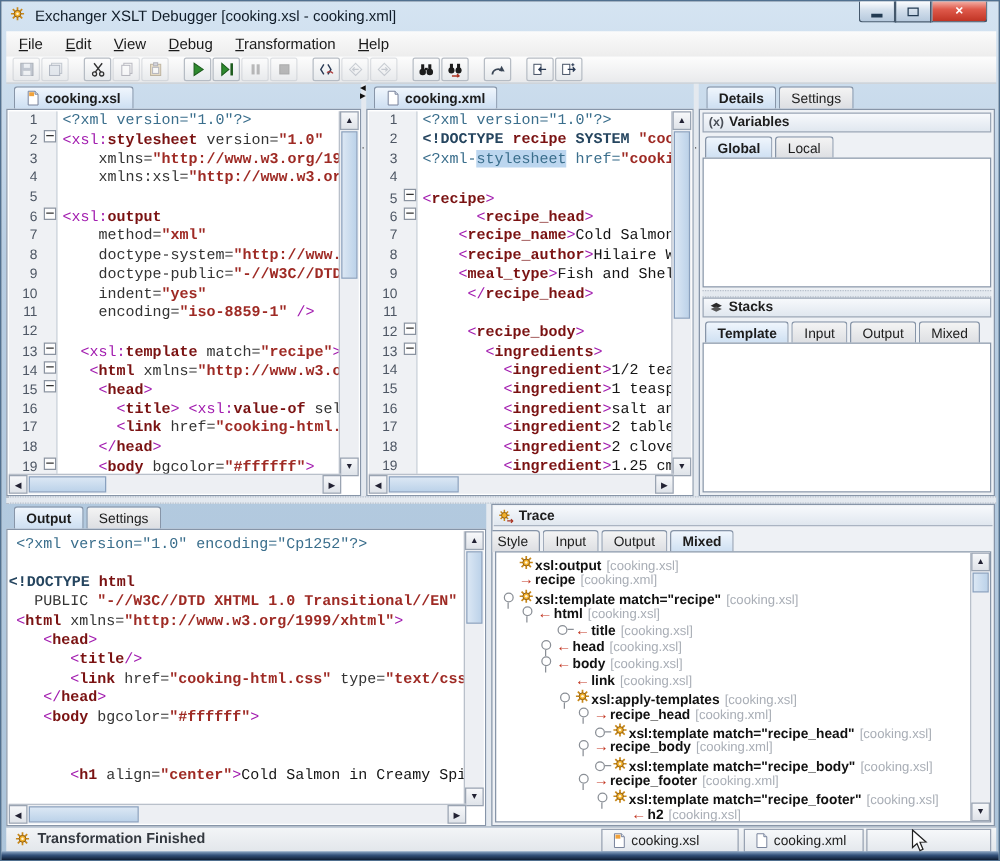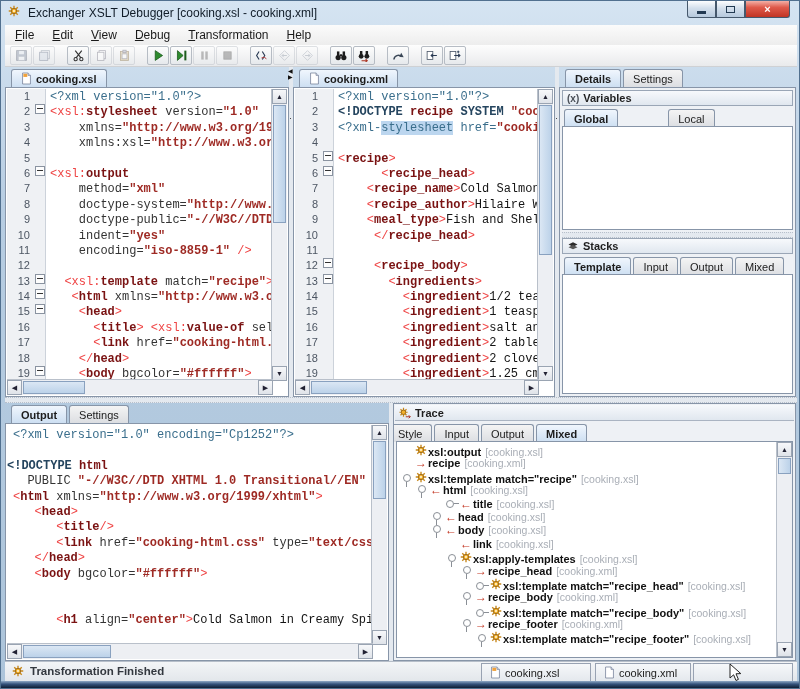--- a/index.html
+++ b/index.html
@@ -32,21 +32,21 @@
   .codewrap{position:absolute;overflow:hidden;background:#fff;}
   .gutterbg{position:absolute;left:0;top:0;bottom:0;width:38px;background:#eff1f4;border-right:1px solid #ccd2da;}
   .cl{position:relative;height:15.4px;line-height:15.4px;white-space:pre;font-family:"Liberation Mono",monospace;font-size:12px;}
   .num{display:inline-block;width:23px;text-align:right;color:#4d5663;font-size:11px;font-family:"Liberation Sans",sans-serif;padding-right:3px;}
   .fw{display:inline-block;width:15px;text-align:left;padding-left:2px;}
   .foldbox{display:inline-block;width:8px;height:8px;border:1px solid #8a93a0;background:#fdfdfd;position:relative;vertical-align:1px;}
   .foldbox:after{content:"";position:absolute;left:1px;right:1px;top:3px;height:1px;background:#333;}
   .seg-pi{color:#3a6e8c;}
   .seg-pih{color:#3a6e8c;background:#bcd6ef;}
   .seg-el{color:#7a1212;font-weight:bold;}
-  .seg-tag{color:#ef4444;}
+  .seg-tag{color:#a21caf;}
   .seg-attr{color:#333;}
   .seg-val{color:#9e2a24;font-weight:bold;}
   .seg-doc{color:#25455f;font-weight:bold;}
   .seg-txt{color:#141414;}
   
   .vsb{position:absolute;width:16px;background:#edeff3;border-left:1px solid #b9c0ca;box-sizing:border-box;}
   .hsb{position:absolute;height:16px;background:#edeff3;border-top:1px solid #b9c0ca;box-sizing:border-box;}
   .sbtn{position:absolute;width:15px;height:15px;background:linear-gradient(#f7f8fa,#dfe3e9);border:1px solid #9aa4b2;display:flex;align-items:center;justify-content:center;font-size:7px;color:#223;box-sizing:border-box;}
   .sthumb{position:absolute;background:linear-gradient(90deg,#dbe7f4,#bcd2e9);border:1px solid #89a1bf;box-sizing:border-box;}
   .hsb .sthumb{top:1px;height:13px;background:linear-gradient(#dbe7f4,#bcd2e9);}
@@ -390,21 +390,21 @@
         </div>
         <div class="ptab">
           <span>Settings</span>
         </div>
       </div>
     <div class="pbox" style="left:0;top:20px;width:237px;height:310px;background:#eef1f5;">
       <div class="shead" style="left:2px;top:2px;right:2px;">
           <span class="varico">(x)</span>
           <span>Variables</span>
         </div>
-      <div class="subtabs" id="vars-tabs" style="left:4px;top:19px;gap:48px;">
+      <div class="subtabs" id="vars-tabs" style="left:4px;top:19px;">
           <div class="ptab sel">
             <span>Global</span>
           </div>
           <div class="ptab">
             <span>Local</span>
           </div>
         </div>
       <div class="pbox" style="left:2px;top:38px;right:2px;height:104px;background:#fff;"></div>
       <div class="hdiv" style="left:2px;top:144px;right:2px;height:4px;"></div>
       <div class="shead" style="left:2px;top:150px;right:2px;">
@@ -551,20 +551,21 @@
                 <circle cx="8" cy="8" r="1.4" fill="#fff6dc"></circle>
               </svg></span><span class="tl">xsl:template match="recipe_body"</span><span class="tf">[cooking.xsl]</span></div>
           <div class="trow" style="padding-left: 62px;"><span class="slot e"></span><span class="ticon"><span class="arr">→</span></span><span class="tl">recipe_footer</span><span class="tf">[cooking.xml]</span></div>
           <div class="trow" style="padding-left: 77px;"><span class="slot e"></span><span class="ticon"><svg width="12" height="12" viewBox="0 0 16 16">
                 <g stroke="#c8881a" stroke-width="1.8">
                   <path d="M8 1 V15 M1 8 H15 M3 3 L13 13 M13 3 L3 13"></path>
                 </g>
                 <circle cx="8" cy="8" r="3.6" fill="#f2b02a" stroke="#8a5a10"></circle>
                 <circle cx="8" cy="8" r="1.4" fill="#fff6dc"></circle>
               </svg></span><span class="tl">xsl:template match="recipe_footer"</span><span class="tf">[cooking.xsl]</span></div>
+          <div class="trow" style="padding-left: 92px;"><span class="slot"></span><span class="ticon"><span class="arr">←</span></span><span class="tl">h2</span><span class="tf">[cooking.xsl]</span></div>
         </div>
       <div class="vsb" style="right:0;top:0;bottom:0;">
         <div class="sbtn" style="top:0;left:0;">▲</div>
         <div class="sthumb" style="left:1px;top:16px;width:13px;height:16px;"></div>
         <div class="sbtn" style="bottom:0;left:0;">▼</div>
       </div>
     </div>
   </div>
 
   <div class="statusbar">

